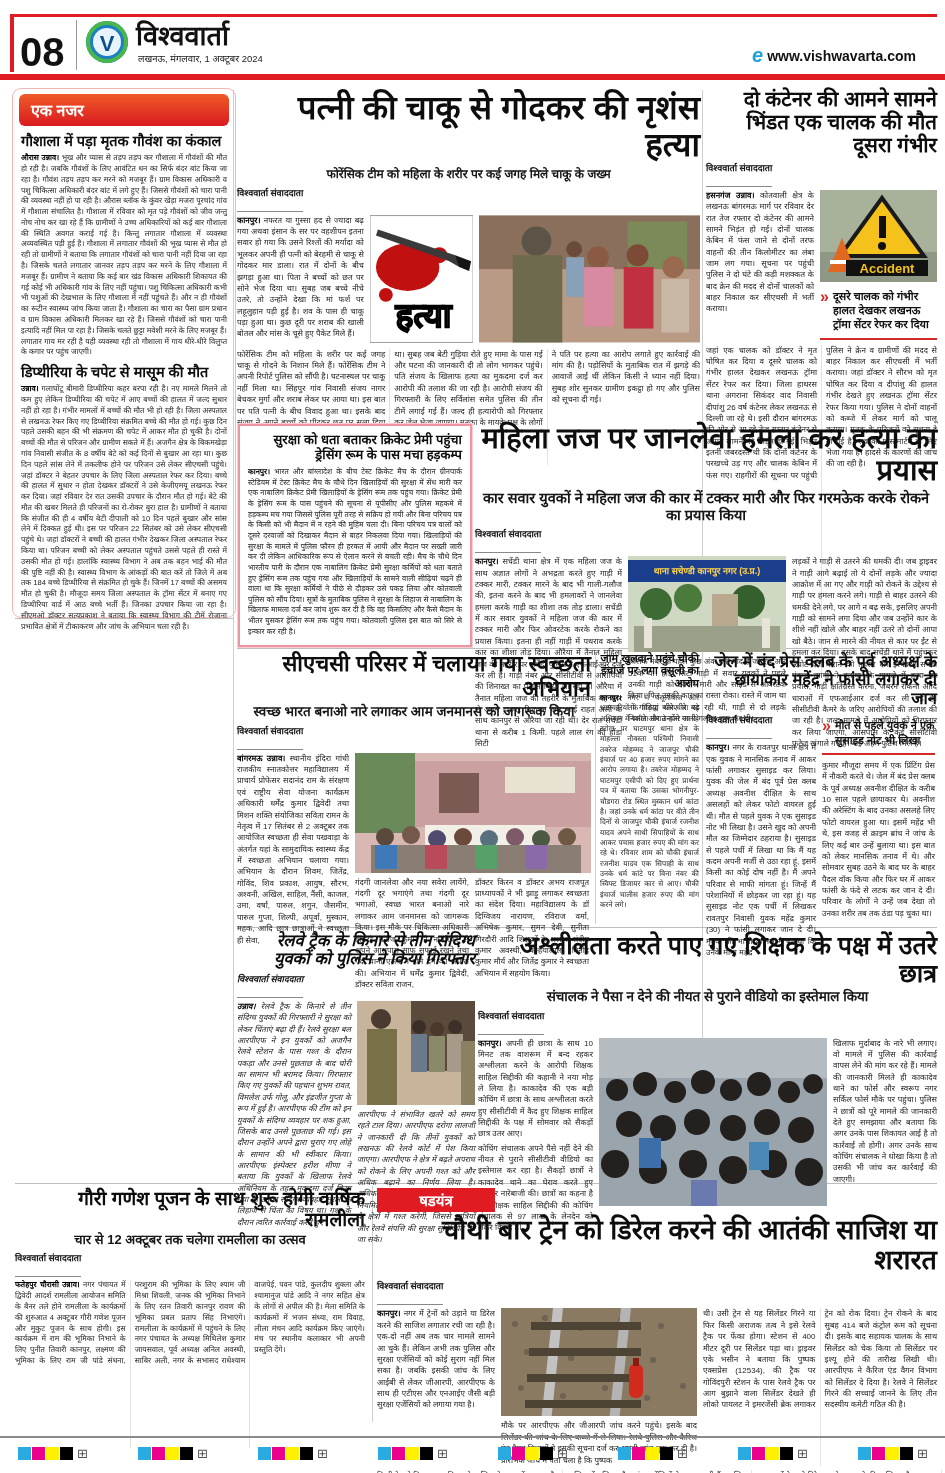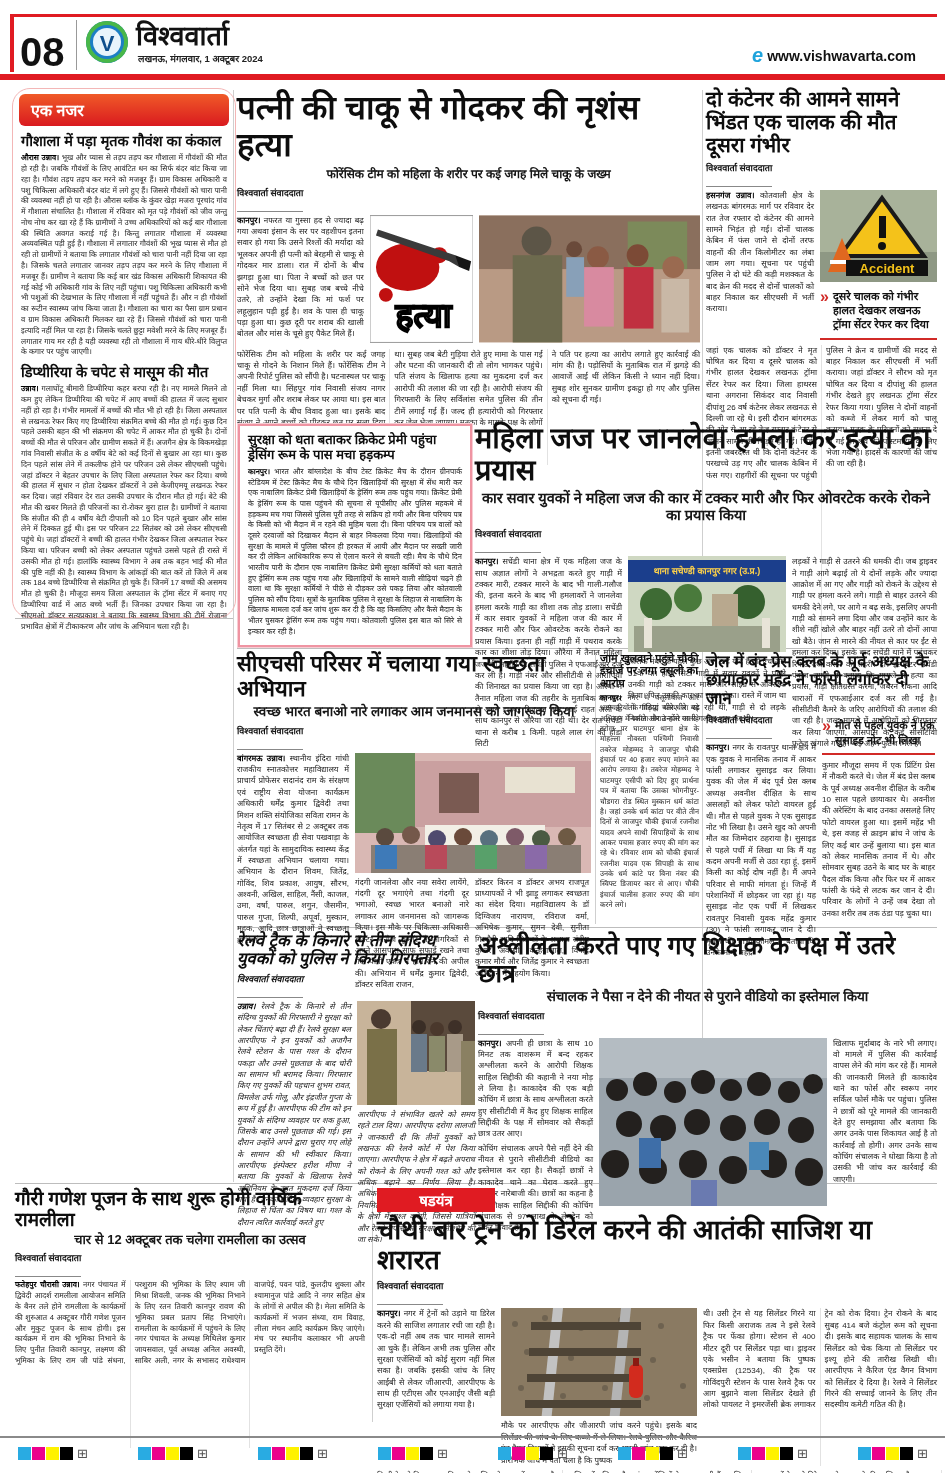--- a/index.html
+++ b/index.html
@@ -1,32 +1,32 @@
 <!DOCTYPE html>
 <html><head>
 <meta charset="utf-8">
 <style>
   html,body{margin:0;padding:0;background:#e8e8e8;}
   #page{position:relative;width:945px;height:1473px;background:#ffffff;margin:0 auto;
         font-family:"Liberation Sans","DejaVu Sans",sans-serif;overflow:hidden;}
   .abs{position:absolute;}
-  .hl{font-weight:bold;color:#0d0d0d;text-align:left;line-height:1.12;}
+  .hl{font-weight:bold;color:#0d0d0d;text-align:right;line-height:1.12;}
   .sub{font-weight:bold;color:#161616;text-align:center;line-height:1.15;}
   .byline{font-weight:bold;font-size:9px;color:#111;border-bottom:1px solid #888;display:inline-block;padding-bottom:12px;margin:2px 0 3px 0;}
   .body{font-size:8px;line-height:1.42;text-align:justify;color:#1d1d1d;margin:0;}
   .body b{color:#000;}
   .cols2{column-count:2;column-gap:9px;column-rule:1px solid #e2e2e2;}
   .cols3{column-count:3;column-gap:9px;column-rule:1px solid #e2e2e2;}
   .red{background:#e01b22;}
   .vrule{width:1px;background:#cfcfcf;}
   .hrule{height:1px;background:#bdbdbd;}
   .pull{display:flex;gap:4px;border-bottom:2px solid #d12a27;padding:3px 0 6px 0;}
   .pull .chv{color:#d12a27;font-weight:bold;font-size:16px;line-height:1;}
   .pull .ptxt{font-weight:bold;font-size:11px;line-height:1.3;color:#111;}
-  .onelook-wrap{border:1px solid #f3b6b6;border-radius:18px;}
+  .onelook-wrap{border:1px solid #f3b6b6;border-radius:9px;}
   .onelook-tab{background:linear-gradient(#f05a28,#d91a1f);color:#fff;font-weight:bold;font-size:16px;
                border-radius:6px;display:flex;align-items:center;padding:3px 12px;}
   .tagbox{background:#e01b22;color:#fff;font-weight:bold;font-size:15px;display:flex;align-items:center;justify-content:center;}
   .photo{display:block;}
   .flexrow{display:flex;gap:6px;}
   .eicon{color:#1ea3dc;font-weight:bold;font-style:italic;font-size:20px;margin-right:4px;}
   .site{font-weight:bold;font-size:14px;color:#111;}
   .pressgroup{display:flex;align-items:center;gap:1px;}
   .sq{width:13px;height:13px;display:inline-block;}
   .regmark{color:#555;font-size:13px;margin-left:3px;}
@@ -45,21 +45,21 @@
   <div class="abs" style="left:76px;top:20px;width:1px;height:50px;background:#999;"></div>
 
   <svg class="abs" style="left:84px;top:18px;" width="46" height="48" viewBox="0 0 46 48">
     <circle cx="23" cy="24" r="21" fill="#1c7fc4"></circle>
     <path d="M4 24a19 19 0 0 0 38 0a19 19 0 0 0 -38 0z" fill="none" stroke="#49b749" stroke-width="4"></path>
     <circle cx="23" cy="24" r="14" fill="#e8f4fb"></circle>
     <text x="23" y="33" text-anchor="middle" font-size="22" font-weight="bold" fill="#0f4f8c">V</text>
   </svg>
 
   <div class="abs" style="left:136px;top:16px;font-size:27px;font-weight:bold;color:#111;">विश्ववार्ता</div>
-  <div class="abs" style="left:138px;top:52px;font-size:9.5px;font-weight:bold;color:#222;">लखनऊ, मंगलवार, 1 अक्टूबर 2024</div>
+  <div class="abs" style="left:138px;top:52px;font-size:9.5px;font-weight:normal;color:#222;">लखनऊ, मंगलवार, 1 अक्टूबर 2024</div>
 
 
   <div class="abs" style="left:752px;top:44px;display:flex;align-items:center;">
     <span class="eicon">e</span>
     <span class="site">www.vishwavarta.com</span>
   </div>
 
   <div class="abs vrule" style="left:233px;top:90px;height:1092px;"></div>
   <div class="abs vrule" style="left:702px;top:90px;height:1092px;"></div>
   <div class="abs vrule" style="left:595px;top:652px;height:272px;"></div>
@@ -147,21 +147,21 @@
     <p class="body cols2" style="margin-top:5px;height:328px;">जहां एक चालक को डॉक्टर ने मृत घोषित कर दिया व दूसरे चालक को गंभीर हालत देखकर लखनऊ ट्रॉमा सेंटर रेफर कर दिया। जिला हाथरस थाना अगराना सिकंदर वाद निवासी दीपांशु 26 वर्ष कंटेनर लेकर लखनऊ से दिल्ली जा रहे थे। इसी दौरान बांगरमऊ की ओर से आ रहे तेज रफ्तार कंटेनर से आमने सामने की भिड़ंत हो गई। भिड़ंत इतनी जबरदस्त थी कि दोनों कंटेनर के परखच्चे उड़ गए और चालक केबिन में फंस गए। राहगीरों की सूचना पर पहुंची पुलिस ने क्रेन व ग्रामीणों की मदद से बाहर निकाल कर सीएचसी में भर्ती कराया। जहां डॉक्टर ने सौरभ को मृत घोषित कर दिया व दीपांशु की हालत गंभीर देखते हुए लखनऊ ट्रॉमा सेंटर रेफर किया गया। पुलिस ने दोनों वाहनों को कब्जे में लेकर मार्ग को चालू कराया। मृतक के परिजनों को सूचना दे दी गई है। शव को पोस्टमार्टम के लिए भेजा गया है। हादसे के कारणों की जांच की जा रही है।</p>
   </div>
 
   <div class="abs cricketbox" style="left:238px;top:424px;width:214px;height:205px;">
     <div class="hl" style="font-size:13px;">सुरक्षा को धता बताकर क्रिकेट प्रेमी पहुंचा ड्रेसिंग रूम के पास मचा हड़कम्प</div>
     <p class="body" style="margin-top:5px;font-size:7.5px;"><b>कानपुर।</b> <span>भारत और बांग्लादेश के बीच टेस्ट क्रिकेट मैच के दौरान ग्रीनपार्क स्टेडियम में टेस्ट क्रिकेट मैच के चौथे दिन खिलाड़ियों की सुरक्षा में सेंध मारी कर एक नाबालिग क्रिकेट प्रेमी खिलाड़ियों के ड्रेसिंग रूम तक पहुंच गया। क्रिकेट प्रेमी के ड्रेसिंग रूम के पास पहुंचने की सूचना से यूपीसीए और पुलिस महकमे में हड़कम्प मच गया जिससे पुलिस पूरी तरह से सक्रिय हो गयी और बिना परिचय पत्र के किसी को भी मैदान में न रहने की मुहिम चला दी। बिना परिचय पत्र वालों को दूसरे दरवाजों को दिखाकर मैदान से बाहर निकलवा दिया गया। खिलाड़ियों की सुरक्षा के मामले में पुलिस फौरन ही हरकत में आयी और मैदान पर सख्ती जारी कर दी लेकिन आधिकारिक रूप से ऐलान करने से बचती रही। मैच के चौथे दिन भारतीय पारी के दौरान एक नाबालिग क्रिकेट प्रेमी सुरक्षा कर्मियों को धता बताते हुए ड्रेसिंग रूम तक पहुंच गया और खिलाड़ियों के सामने वाली सीढ़ियां चढ़ने ही वाला था कि सुरक्षा कर्मियों ने पीछे से दौड़कर उसे पकड़ लिया और कोतवाली पुलिस को सौंप दिया। सूत्रों के मुताबिक पुलिस ने सुरक्षा के लिहाज से नाबालिग के खिलाफ मामला दर्ज कर जांच शुरू कर दी है कि वह किसलिए और कैसे मैदान के भीतर घुसकर ड्रेसिंग रूम तक पहुंच गया। कोतवाली पुलिस इस बात को सिरे से इन्कार कर रही है।</span></p>
   </div>
 
   <div class="abs" style="left:475px;top:422px;width:462px;">
     <div class="hl" style="font-size:29px;">महिला जज पर जानलेवा हमला कर हत्या का प्रयास</div>
-    <div class="sub" style="font-size:14.5px;margin-top:3px;">कार सवार युवकों ने महिला जज की कार में टक्कर मारी और फिर ओवरटेक करके रोकने का प्रयास किया</div>
+    <div class="sub" style="font-size:14.5px;margin-top:3px;">कार सवार युवकों ने महिला जज की कार में टक्कर मारी और फिर गरमऊेक करके रोकने का प्रयास किया</div>
     <div><span class="byline">विश्ववार्ता संवाददाता</span></div>
     <div class="flexrow">
       <p class="body" style="width:148px;"><b>कानपुर।</b> <span>सचेंडी थाना क्षेत्र में एक महिला जज के साथ अज्ञात लोगों ने अभद्रता करते हुए गाड़ी में टक्कर मारी, टक्कर मारने के बाद भी गाली-गलौज की, इतना करने के बाद भी हमलावरों ने जानलेवा हमला करके गाड़ी का शीशा तक तोड़ डाला। सचेंडी में कार सवार युवकों ने महिला जज की कार में टक्कर मारी और फिर ओवरटेक करके रोकने का प्रयास किया। इतना ही नहीं गाड़ी में पथराव करके कार का शीशा तोड़ दिया। औरैया में तैनात महिला जज की तहरीर पर सचेंडी पुलिस ने एफआईआर दर्ज कर ली है। गाड़ी नंबर और सीसीटीवी से आरोपियों की शिनाख्त का प्रयास किया जा रहा है। औरैया में तैनात महिला जज की तहरीर के मुताबिक वह कार से अपने ड्राइवर रिजवान और भाई राहत अली के साथ कानपुर से औरैया जा रही थीं। देर रात सचेंडी थाना से करीब 1 किमी. पहले लाल रंग की होंडा सिटी</span></p>
       <div style="width:158px;">
         <svg class="photo" width="158" height="96" viewBox="0 0 158 96">
           <rect width="158" height="96" fill="#cfd8c2"></rect>
           <rect x="0" y="4" width="158" height="22" fill="#1b3e8c"></rect>
           <text x="79" y="18" text-anchor="middle" font-size="9" font-weight="bold" fill="#ffd24a">थाना सचेण्डी कानपुर नगर (उ.प्र.)</text>
           <circle cx="28" cy="48" r="16" fill="#3e6b34"></circle>
           <circle cx="60" cy="42" r="14" fill="#4a7a3c"></circle>

